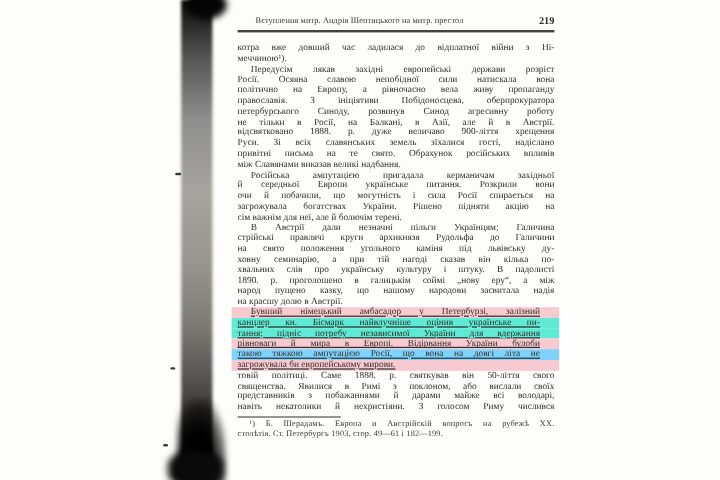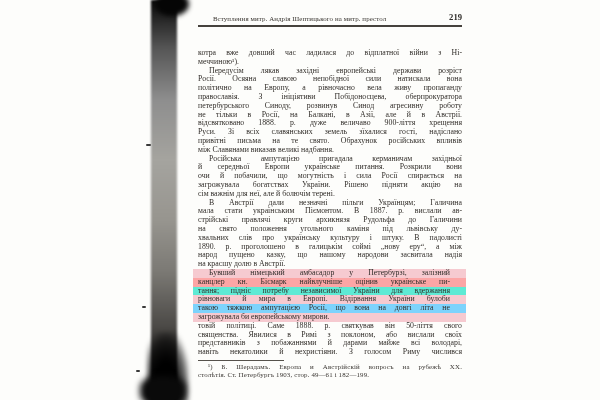--- a/index.html
+++ b/index.html
@@ -25,30 +25,30 @@
   .blob-bottom2{position:absolute;left:140px;top:376px;width:46px;height:30px;
     background:#0a0a0a;border-radius:40%;filter:blur(3px);}
   .speck{position:absolute;background:#3a3a3a;border-radius:1px;filter:blur(.4px);}
   .speck.s1{left:146px;top:144px;width:5px;height:2px;}
   .speck.s2{left:142px;top:306px;width:4px;height:2px;}
   .speck.s3{left:136px;top:370px;width:4px;height:2px;}
 
   
   .column{position:absolute;left:198px;top:12px;width:264px;color:#2e2b28;}
 
-  .header{display:flex;align-items:flex-end;gap:42px;}
+  .header{display:flex;align-items:center;gap:42px;}
   .header-title{flex:1;text-align:center;font-size:6.9px;letter-spacing:.1px;color:#38342f;}
   .page-num{font-size:8.6px;font-weight:bold;margin-left:6px;color:#2e2b28;}
   .header-rule{height:2px;background:#46423d;margin-top:3px;}
 
-  .body-text{margin-top:22px;font-size:7.8px;line-height:8.8px;color:#312d29;}
+  .body-text{margin-top:9px;font-size:7.8px;line-height:8.8px;color:#312d29;}
   .line{text-align:justify;text-align-last:justify;white-space:normal;}
   .line.lastline{text-align:left;text-align-last:left;}
   .line.indent{text-indent:11px;}
-  .line.hl{margin-left:-5px;padding-left:5px;margin-right:-4px;padding-right:16px;}
+  .line.hl{margin-left:-5px;padding-left:5px;margin-right:-4px;padding-right:16px;text-decoration:underline;}
 
   .footnote{margin-top:3px;font-size:6.9px;line-height:8.4px;letter-spacing:.15px;color:#3a3632;}
   .footnote-rule{width:86px;height:1px;background:#56524c;margin-bottom:2px;}
   .fn-line1{text-align:justify;text-align-last:justify;text-indent:10px;}
   .fn-line2{text-align:left;}
 </style>
 </head>
 <body>
 
 <div class="scan-page">
@@ -79,29 +79,29 @@
         <div class="line">відсвятковано 1888. р. дуже величаво 900-ліття хрещення</div>
         <div class="line">Руси. Зі всіх славянських земель зїхалися гості, надіслано</div>
         <div class="line">привітні письма на те свято. Обрахунок російських впливів</div>
         <div class="line lastline">між Славянами виказав великі надбання.</div>
         <div class="line indent">Російська ампутацією пригадала керманичам західньої</div>
         <div class="line">й середньої Европи українське питання. Розкрили вони</div>
         <div class="line">очи й побачили, що могутність і сила Росії спирається на</div>
         <div class="line">загрожувала богатствах України. Рішено підняти акцію на</div>
         <div class="line lastline">сім важнім для неї, але й болючім терені.</div>
         <div class="line indent">В Австрії дали незначні пільги Українцям; Галичина</div>
-        <div class="line">мала стати українським Піємонтом. В 1887. р. вислали ав-</div>
         <div class="line">стрійські правлячі круги архикнязя Рудольфа до Галичини</div>
         <div class="line">на свято положення угольного каміня під львівську ду-</div>
+        <div class="line">ховну семинарію, а при тій нагоді сказав він кілька по-</div>
         <div class="line">хвальних слів про українську культуру і штуку. В падолисті</div>
         <div class="line">1890. р. проголошено в галицькім соймі „нову еру“, а між</div>
         <div class="line">народ пущено казку, що нашому народови засвитала надія</div>
         <div class="line lastline">на красшу долю в Австрії.</div>
         <div class="line indent hl" style="background: rgb(246, 202, 208);">Бувший німецький амбасадор у Петербурзі, залізний</div>
-        <div class="line hl" style="background: #fca5a5;">канцлер кн. Бісмарк найвлучніше оцінив українське пи-</div>
+        <div class="line hl" style="background: #5eead4;">канцлер кн. Бісмарк найвлучніше оцінив українське пи-</div>
         <div class="line hl" style="background: #5eead4;">тання; підніс потребу независимої України для вдержання</div>
         <div class="line hl" style="background: rgb(246, 202, 208);">рівноваги й мира в Европі. Відірвання України булоби</div>
         <div class="line hl" style="background: #7dd3fc;">такою тяжкою ампутацією Росії, що вона на довгі літа не</div>
         <div class="line lastline hl" style="background: rgb(246, 202, 208);">загрожувала би европейському мирови.</div>
         <div class="line">товій політиці. Саме 1888. р. святкував він 50-ліття свого</div>
         <div class="line">священства. Явилися в Римі з поклоном, або вислали своїх</div>
         <div class="line">представників з побажаннями й дарами майже всі володарі,</div>
         <div class="line">навіть некатолики й нехристіяни. З голосом Риму числився</div>
       </div>
 

